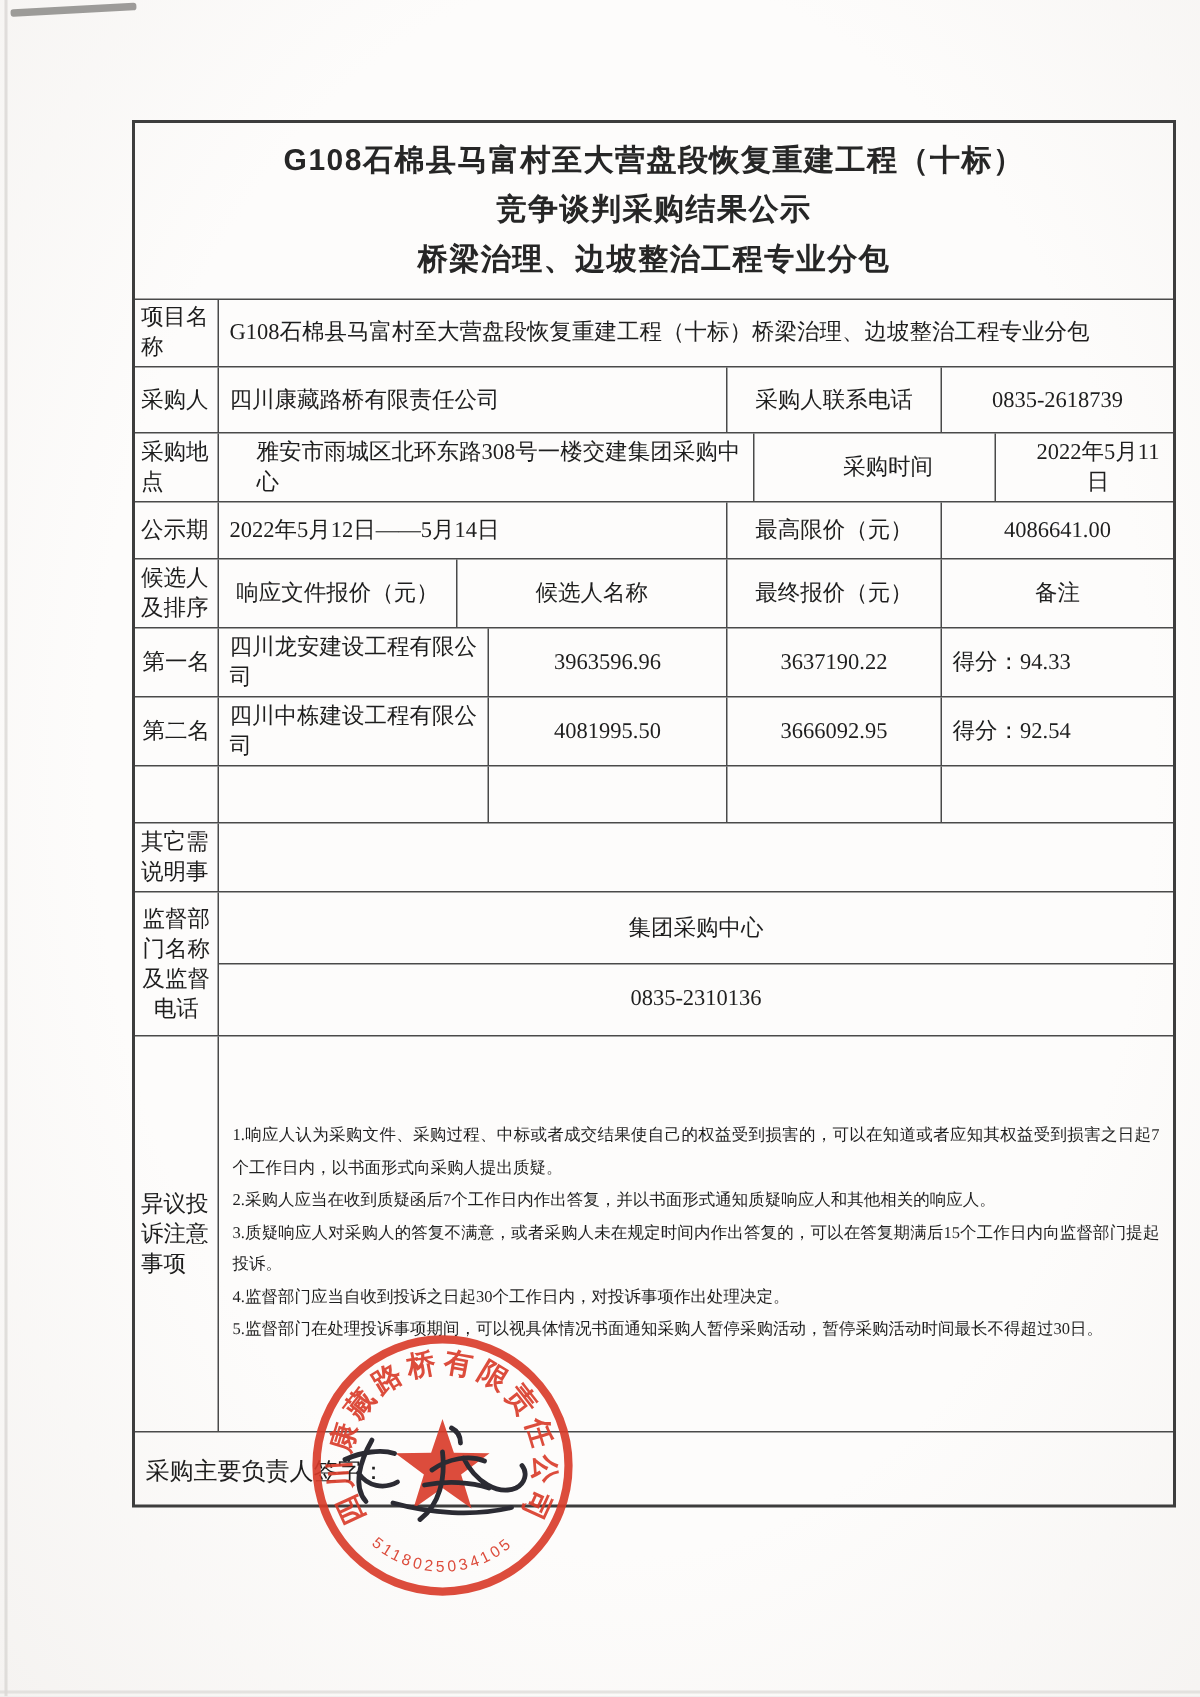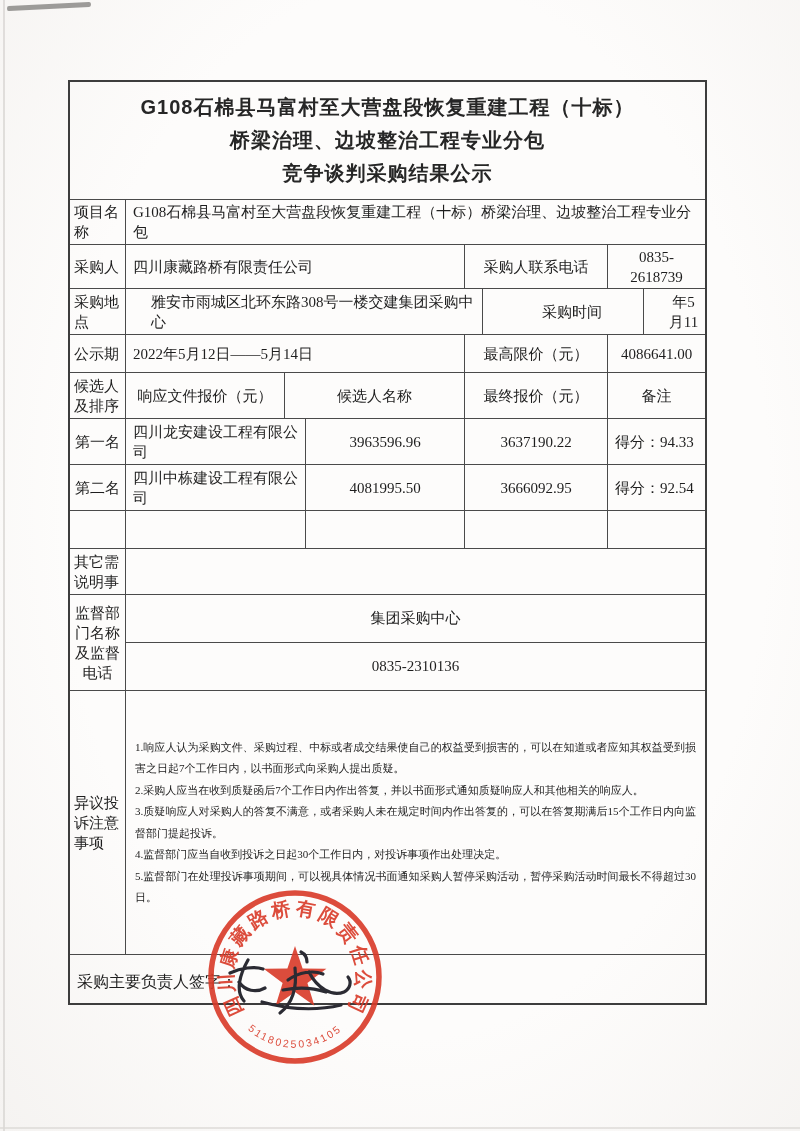--- a/index.html
+++ b/index.html
@@ -14,21 +14,21 @@
     background:radial-gradient(ellipse at 52% 45%, #fdfcfb 60%, #f5f3f1 100%);
   }
   .scan-artifact{
     position:absolute;top:4px;left:7px;width:84px;height:5px;
     background:#7e7c79;transform:rotate(-3deg);border-radius:2px;opacity:.75;
   }
   .edge-left{position:absolute;left:3px;top:0;bottom:0;width:2px;background:#d6d3d0;opacity:.7;}
   .edge-bottom{position:absolute;left:0;bottom:2px;right:0;height:2px;background:#dcd9d6;opacity:.7;}
 
   .doc-table{
-    position:absolute;left:68px;top:80px;width:639px;height:925px;
+    position:absolute;left:88px;top:80px;width:696px;height:925px;
     border:2px solid #3d3d3d;box-sizing:border-box;
     display:flex;flex-direction:column;background:transparent;
   }
   .row{display:flex;border-bottom:1px solid #4a4a4a;box-sizing:border-box;}
   .row:last-child{border-bottom:none;}
   .cell{
     border-right:1px solid #4a4a4a;box-sizing:border-box;
     display:flex;align-items:center;padding:2px 7px;
     font-size:15px;line-height:20px;overflow:hidden;
   }
@@ -83,22 +83,22 @@
 
 <div class="page">
   <div class="scan-artifact"></div>
   <div class="edge-left"></div>
   <div class="edge-bottom"></div>
 
   <div class="doc-table">
 
     <div class="title-block">
       <div>G108石棉县马富村至大营盘段恢复重建工程（十标）</div>
+      <div>竞争谈判采购结果公示</div>
       <div>桥梁治理、边坡整治工程专业分包</div>
-      <div>竞争谈判采购结果公示</div>
     </div>
 
     <div class="row h-project">
       <div class="cell label-col">项目名称</div>
       <div class="cell" style="flex:1;">G108石棉县马富村至大营盘段恢复重建工程（十标）桥梁治理、边坡整治工程专业分包</div>
     </div>
 
     <div class="row h-purchaser">
       <div class="cell label-col">采购人</div>
       <div class="cell w-value">四川康藏路桥有限责任公司</div>

